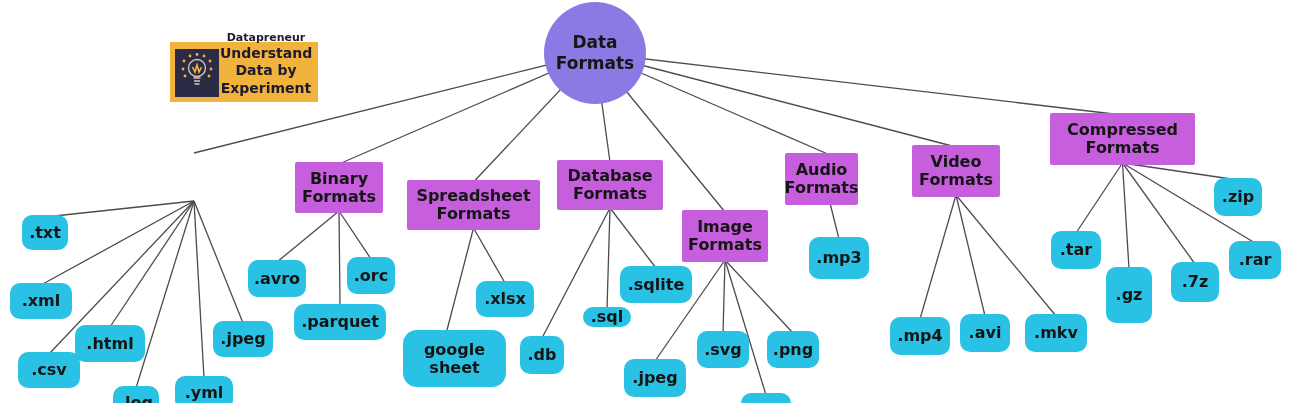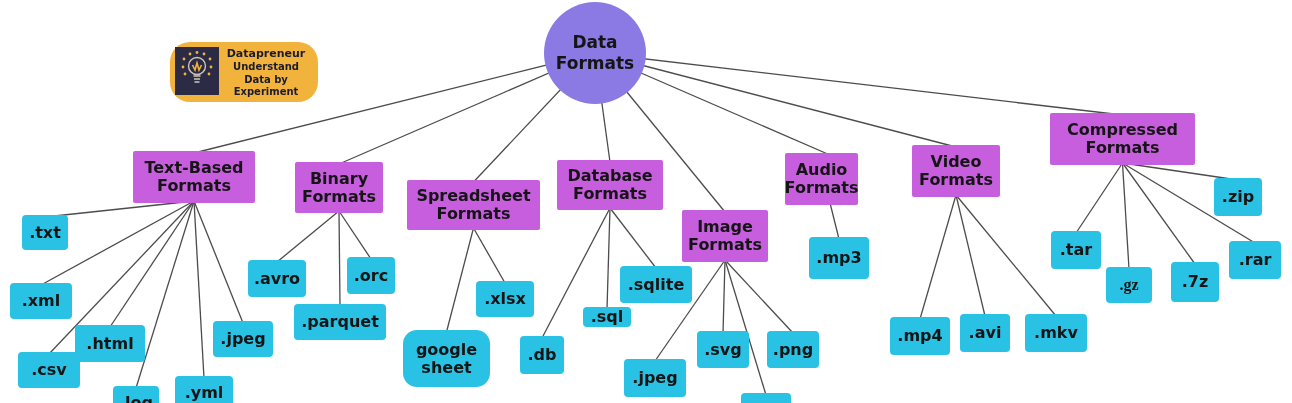--- a/index.html
+++ b/index.html
@@ -21,50 +21,50 @@
   }
   .category{
     background:var(--category-fill,#c75ede);
     font-size:16px;
     border-radius:2px;
     padding:2px 4px;
   }
   .leaf{
     background:var(--leaf-fill,#29c1e4);
     font-size:16px;
-    border-radius:4px;
+    border-radius:10px;
     padding:2px 3px;
   }
   .leaf.big{border-radius:14px;}
   .root-node{
     background:var(--root-fill,#8b7ae3);
     border-radius:50%;
     font-size:17px;
     line-height:1.25;
     padding:6px;
   }
   .logo{
     position:absolute;left:170px;top:42px;width:148px;height:60px;
     background:var(--logo-bg,#f2b33d);
-    border-radius:20px;
-    display:flex;align-items:flex-start;
+    border-radius:0;
+    display:flex;align-items:flex-end;
     box-sizing:border-box;
     padding:5px;
   }
   .logo-square{
     width:44px;height:48px;flex:0 0 44px;
     background:var(--logo-square,#2b2b45);
     display:flex;align-items:center;justify-content:center;
   }
   .logo-text{
     flex:1;display:flex;flex-direction:column;align-items:center;justify-content:center;
     color:#1b1b2f;
   }
   .logo-title{font-weight:bold;font-size:11px;margin-bottom:1px;}
-  .logo-subtitle{font-size:10px;font-weight:600;text-align:center;width:92px;line-height:1.25;}
+  .logo-subtitle{font-size:14px;font-weight:600;text-align:center;width:92px;line-height:1.25;}
 </style>
 </head>
 <body>
 
 <div id="canvas">
 
   <svg id="edges" width="1292" height="403" viewBox="0 0 1292 403">
       <line x1="595" y1="53" x2="194" y2="153" stroke="#4c4c4c" stroke-width="1.3"></line>
       <line x1="595" y1="53" x2="339" y2="164" stroke="#4c4c4c" stroke-width="1.3"></line>
       <line x1="595" y1="53" x2="473.5" y2="182" stroke="#4c4c4c" stroke-width="1.3"></line>
@@ -123,50 +123,49 @@
           </g>
         </g>
       </svg>
     </div>
     <div class="logo-text">
       <div class="logo-title">Datapreneur</div>
       <div class="logo-subtitle">Understand Data by Experiment</div>
     </div>
   </div>
 
-<div class="node category" style="left: 133px; top: 151px; width: 122px; height: 52px;">Text-Based Formats</div>
     <div class="node category" style="left: 295px; top: 162px; width: 88px; height: 51px;">Binary Formats</div>
     <div class="node category" style="left: 407px; top: 180px; width: 133px; height: 50px;">Spreadsheet Formats</div>
     <div class="node category" style="left: 557px; top: 160px; width: 106px; height: 50px;">Database Formats</div>
     <div class="node category" style="left: 682px; top: 210px; width: 86px; height: 52px;">Image Formats</div>
     <div class="node category" style="left: 785px; top: 153px; width: 73px; height: 52px;">Audio Formats</div>
     <div class="node category" style="left: 912px; top: 145px; width: 88px; height: 52px;">Video Formats</div>
     <div class="node category" style="left: 1050px; top: 113px; width: 145px; height: 52px;">Compressed Formats</div>
     <div class="node leaf" style="left: 22px; top: 215px; width: 46px; height: 35px;">.txt</div>
     <div class="node leaf" style="left: 10px; top: 283px; width: 62px; height: 36px;">.xml</div>
     <div class="node leaf" style="left: 18px; top: 352px; width: 62px; height: 36px;">.csv</div>
     <div class="node leaf" style="left: 75px; top: 325px; width: 70px; height: 37px;">.html</div>
     <div class="node leaf" style="left: 113px; top: 386px; width: 46px; height: 34px;">.log</div>
     <div class="node leaf" style="left: 175px; top: 376px; width: 58px; height: 34px;">.yml</div>
     <div class="node leaf" style="left: 213px; top: 321px; width: 60px; height: 36px;">.jpeg</div>
     <div class="node leaf" style="left: 248px; top: 260px; width: 58px; height: 37px;">.avro</div>
     <div class="node leaf" style="left: 347px; top: 257px; width: 48px; height: 37px;">.orc</div>
     <div class="node leaf" style="left: 294px; top: 304px; width: 92px; height: 36px;">.parquet</div>
     <div class="node leaf" style="left: 476px; top: 281px; width: 58px; height: 36px;">.xlsx</div>
-    <div class="node leaf big" style="left: 403px; top: 330px; width: 87px; height: 57px;">google sheet</div>
+    <div class="node leaf big" style="left: 403px; top: 330px; width: 103px; height: 57px;">google sheet</div>
     <div class="node leaf" style="left: 620px; top: 266px; width: 72px; height: 37px;">.sqlite</div>
     <div class="node leaf" style="left: 583px; top: 307px; width: 48px; height: 20px;">.sql</div>
     <div class="node leaf" style="left: 520px; top: 336px; width: 44px; height: 38px;">.db</div>
     <div class="node leaf" style="left: 624px; top: 359px; width: 62px; height: 38px;">.jpeg</div>
     <div class="node leaf" style="left: 697px; top: 331px; width: 52px; height: 37px;">.svg</div>
     <div class="node leaf" style="left: 767px; top: 331px; width: 52px; height: 37px;">.png</div>
     <div class="node leaf" style="left: 741px; top: 393px; width: 50px; height: 30px;"></div>
     <div class="node leaf" style="left: 809px; top: 237px; width: 60px; height: 42px;">.mp3</div>
     <div class="node leaf" style="left: 890px; top: 317px; width: 60px; height: 38px;">.mp4</div>
     <div class="node leaf" style="left: 960px; top: 314px; width: 50px; height: 38px;">.avi</div>
     <div class="node leaf" style="left: 1025px; top: 314px; width: 62px; height: 38px;">.mkv</div>
     <div class="node leaf" style="left: 1051px; top: 231px; width: 50px; height: 38px;">.tar</div>
-    <div class="node leaf" style="left: 1106px; top: 267px; width: 46px; height: 36px; font-family: Liberation Serif, serif;">.gz</div>
+    <div class="node leaf" style="left: 1106px; top: 267px; width: 46px; height: 56px;">.gz</div>
     <div class="node leaf" style="left: 1171px; top: 262px; width: 48px; height: 40px;">.7z</div>
     <div class="node leaf" style="left: 1229px; top: 241px; width: 52px; height: 38px;">.rar</div>
     <div class="node leaf" style="left: 1214px; top: 178px; width: 48px; height: 38px;">.zip</div>
     <div class="node root-node" style="left: 544px; top: 2px; width: 102px; height: 102px;">Data Formats</div>
   </div>
 
 </body></html>

